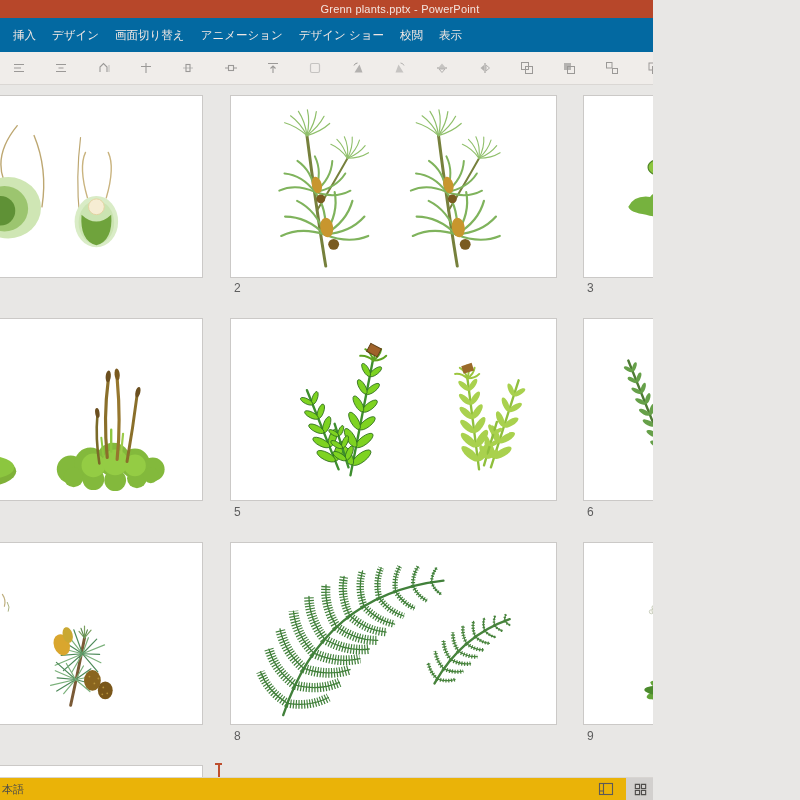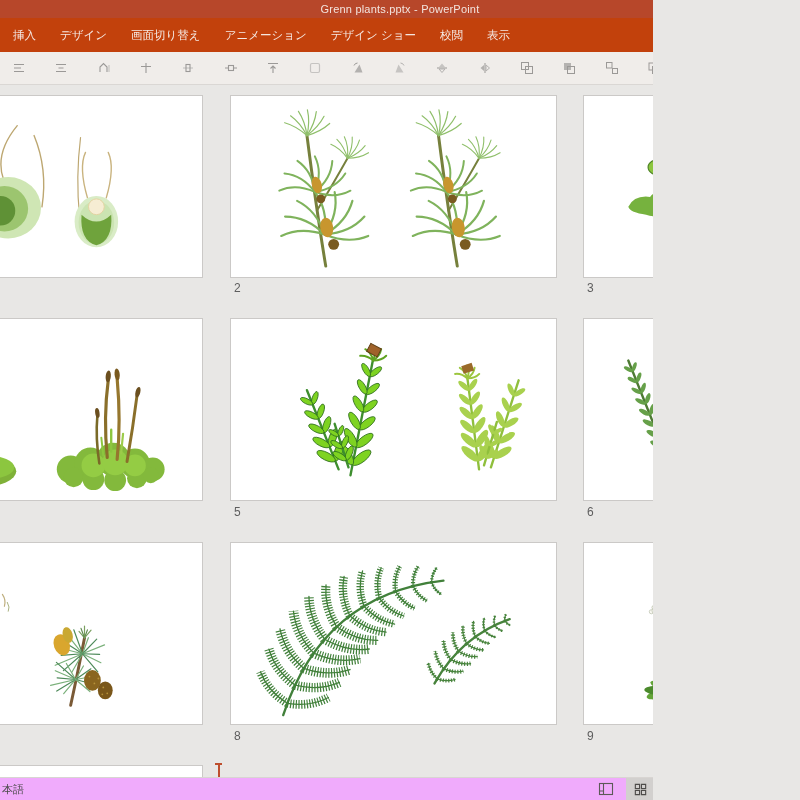--- a/index.html
+++ b/index.html
@@ -2,42 +2,42 @@
 <html><head>
 <meta charset="utf-8">
 <style>
   html,body{margin:0;padding:0;width:800px;height:800px;overflow:hidden;
     font-family:"Liberation Sans","DejaVu Sans",sans-serif;background:#E8E7E5;}
   .app{position:absolute;inset:0;width:653px;height:800px;overflow:hidden;}
   
   .titlebar{position:absolute;left:0;top:0;width:800px;height:18px;background:#B7472A;
     display:flex;justify-content:center;align-items:center;}
   .titlebar .title{font-size:11px;color:#F3E4DE;letter-spacing:.2px;}
-  .tabbar{position:absolute;left:0;top:18px;width:800px;height:34px;background:#c2410c;
-    display:flex;align-items:center;padding-left:13px;box-sizing:border-box;gap:24px;}
+  .tabbar{position:absolute;left:0;top:18px;width:800px;height:34px;background:#0369a1;
+    display:flex;align-items:center;padding-left:13px;box-sizing:border-box;gap:16px;}
   .tab{font-size:11.5px;color:#F6EAE5;white-space:nowrap;cursor:default;}
   .tellme{display:flex;align-items:center;gap:5px;color:#F2D9CF;font-size:11.5px;white-space:nowrap;}
   .tellme svg{display:block;}
   
   .toolbar{position:absolute;left:0;top:52px;width:800px;height:33px;background:#F0EDEA;
     border-bottom:1px solid #DAD7D4;box-sizing:border-box;display:flex;align-items:center;
     justify-content:space-between;padding:0 10px;}
   .tbi{width:18px;height:18px;display:flex;align-items:center;justify-content:center;}
   .tbi svg{display:block;}
   
   .canvas{position:absolute;left:0;top:85px;width:800px;height:692px;background:#E8E7E5;overflow:hidden;}
   .thumb{position:absolute;width:327px;height:183px;background:#FFFFFF;border:1px solid #CBC9C7;
     box-sizing:border-box;}
   .thumb svg{display:block;width:100%;height:100%;}
   .slide-num{position:absolute;font-size:12px;color:#5E5E5E;}
   .ins-cursor{position:absolute;left:215px;top:678px;width:8px;height:16px;}
   .ins-cursor::before{content:"";position:absolute;left:0;top:0;width:7px;height:2px;background:#BE4F2E;}
   .ins-cursor::after{content:"";position:absolute;left:2.5px;top:0;width:2px;height:16px;background:#BE4F2E;}
   
-  .statusbar{position:absolute;left:0;top:777px;width:800px;height:23px;background:#f0abfc;
+  .statusbar{position:absolute;left:0;top:777px;width:800px;height:23px;background:#eab308;
     border-top:1px solid #D8D5D2;box-sizing:border-box;}
   .lang{position:absolute;left:2px;top:0;height:22px;line-height:22px;font-size:11px;color:#4A4A4A;}
   .sb-btn{position:absolute;top:0;height:22px;display:flex;align-items:center;justify-content:center;}
   .sb-btn.active{background:#D2D0CE;}
   .zoom-minus{position:absolute;left:740px;top:0;height:22px;line-height:21px;font-size:13px;color:#5C5A58;}
   .zoom-track{position:absolute;left:753px;top:11px;width:46px;height:1px;background:#A8A6A4;}
   .zoom-handle{position:absolute;left:784px;top:6px;width:3px;height:10px;background:#6E6C6A;border-radius:1px;}
   .zoom-plus{position:absolute;left:796px;top:0;height:22px;line-height:21px;font-size:12px;color:#5C5A58;}
 </style>
 </head>

